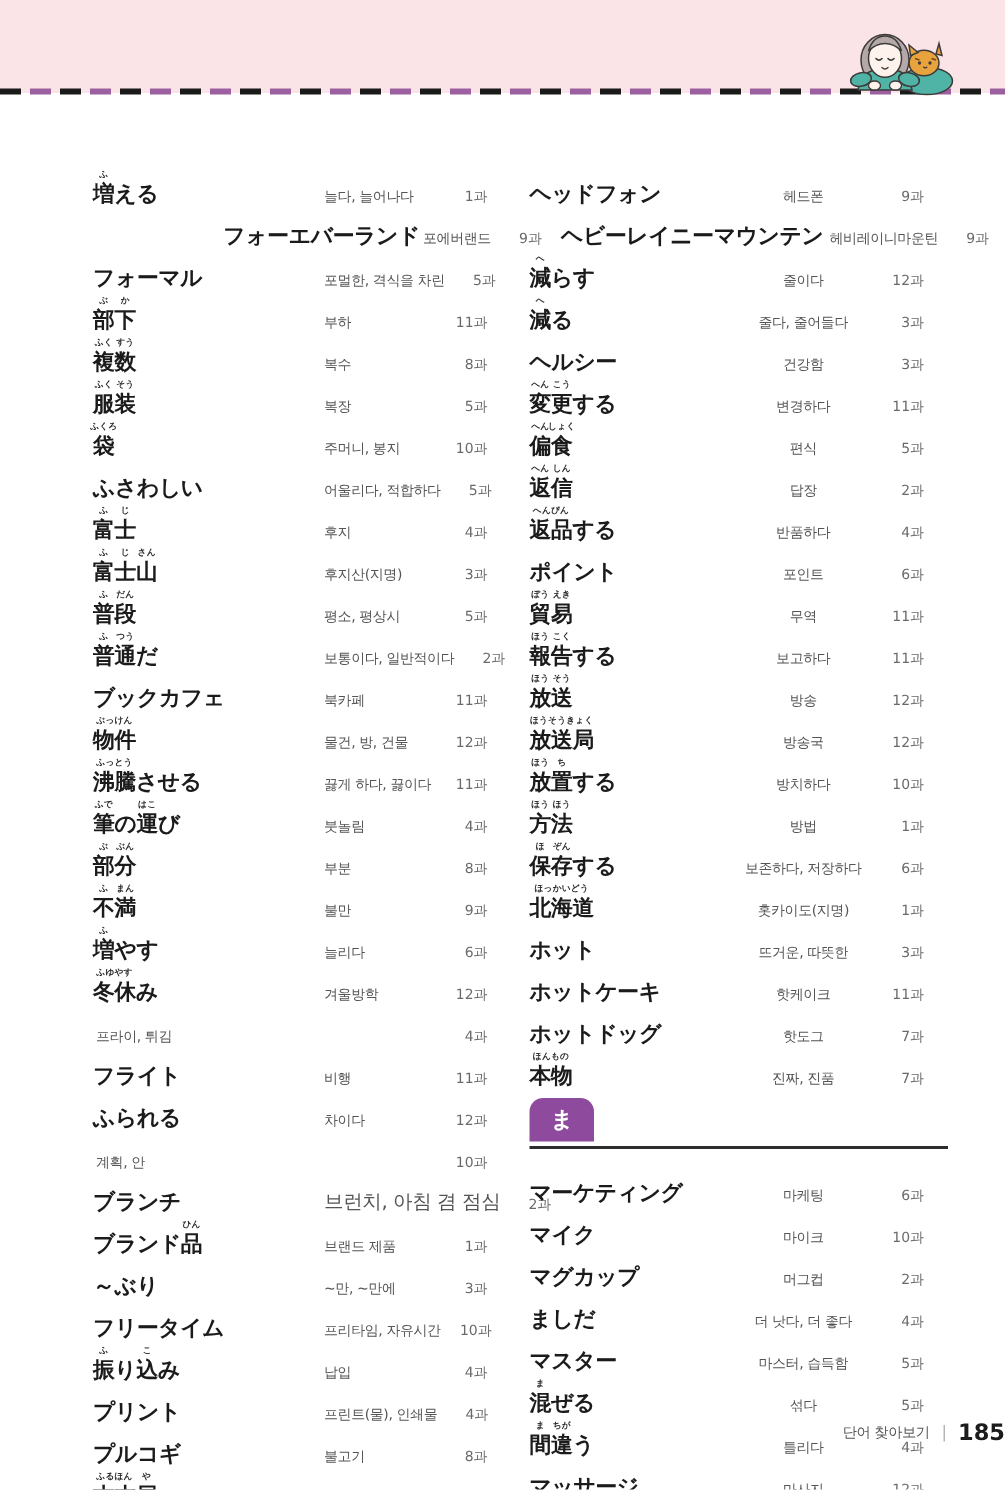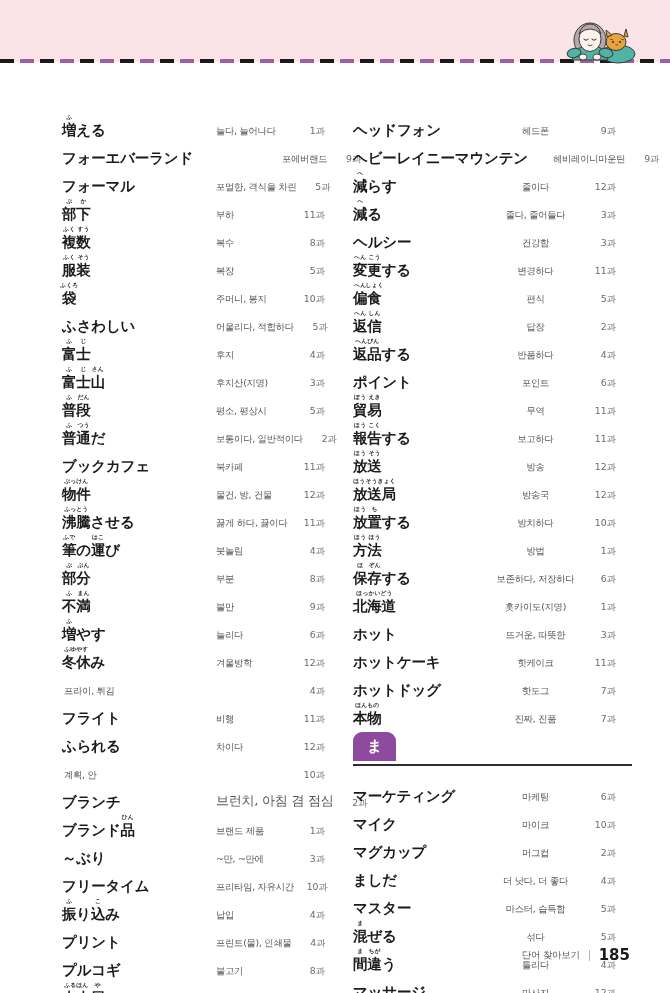--- a/index.html
+++ b/index.html
@@ -111,21 +111,21 @@
   }
   .jp-line {
     font-size: 14.5px;
     font-weight: bold;
     color: #1b1b1b;
     letter-spacing: -0.2px;
     line-height: 17px;
     white-space: nowrap;
   }
   .jp.wide { width: 218px; }
-  .jp.wide .jp-line { font-size: 14.5px; }
+  .jp.wide .jp-line { font-size: 14.5px; text-align: right; }
   
   .ruby {
     display: inline-block;
     position: relative;
   }
   .ruby > .rt {
     position: absolute;
     left: 50%;
     transform: translateX(-50%);
     top: -8.5px;
@@ -166,21 +166,20 @@
   
   .footer {
     position: absolute;
     left: 0;
     bottom: 28px;
     width: 670px;
     height: 20px;
     display: flex;
     align-items: center;
     justify-content: flex-end;
-    padding-right: 40px;
     box-sizing: border-box;
   }
   .footer-label {
     font-size: 9.5px;
     color: #555555;
     letter-spacing: -0.3px;
   }
   .footer-sep {
     width: 1px;
     height: 11px;

